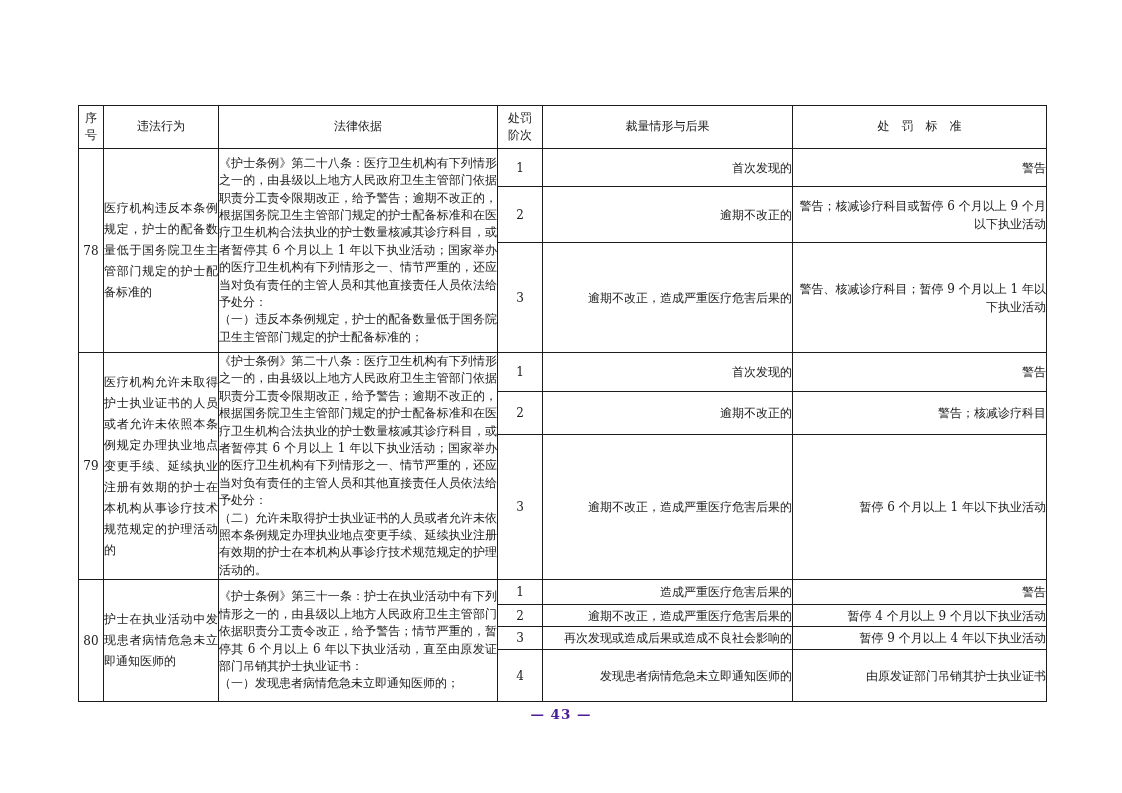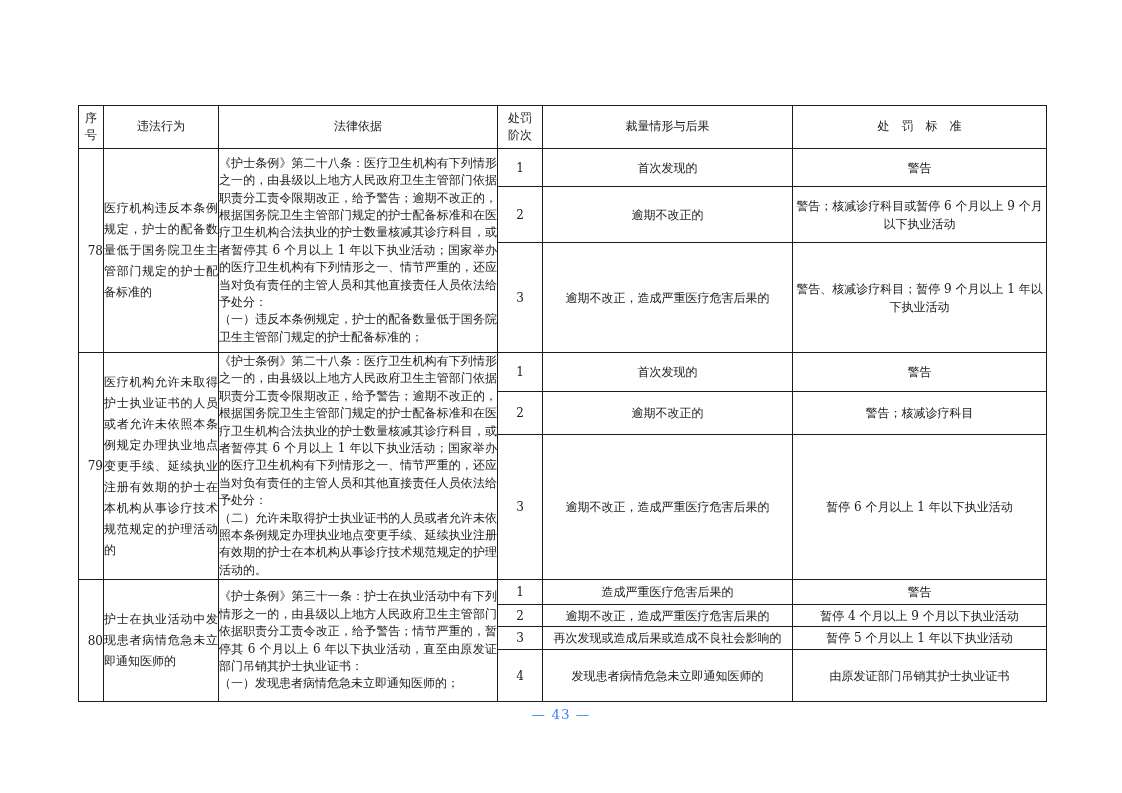--- a/index.html
+++ b/index.html
@@ -38,21 +38,21 @@
     padding: 0;
   }
   th.hdr {
     font-size: 13px;
     text-align: center;
     line-height: 1.45;
     white-space: pre-line;
     padding: 2px 1px;
   }
   td.idx {
-    text-align: right;
+    text-align: center;
     font-size: 12px;
     margin-left: 20px;
   }
   td.viol {
     padding: 3px 7px;
     text-align: justify;
     line-height: 1.75;
   }
   td.legal {
     padding: 3px 8px;
@@ -63,32 +63,33 @@
     margin: 0;
     text-align: justify;
   }
   td.tier {
     text-align: center;
     font-size: 12px;
   }
   td.circ, td.std {
     padding: 2px 8px;
     line-height: 1.5;
-    text-align: center;
+    text-align: right;
     margin-top: 17px;
   }
   .footer {
     position: absolute;
     top: 706px;
     left: 0;
     width: 1122px;
     text-align: center;
     font-size: 13.5px;
-    color: #3b82f6;
+    color: #4c1d95;
     letter-spacing: 1px;
+    font-weight: bold;
   }
 </style>
 </head>
 <body>
 
 <div class="sheet">
 
   <table class="penalty">
     <colgroup>
       <col style="width:25px">
@@ -167,21 +168,21 @@
       <td class="std">警告</td>
     </tr>
     <tr style="height:22px">
       <td class="tier">2</td>
       <td class="circ">逾期不改正，造成严重医疗危害后果的</td>
       <td class="std">暂停 4 个月以上 9 个月以下执业活动</td>
     </tr>
     <tr style="height:23px">
       <td class="tier">3</td>
       <td class="circ">再次发现或造成后果或造成不良社会影响的</td>
-      <td class="std">暂停 5 个月以上 1 年以下执业活动</td>
+      <td class="std">暂停 9 个月以上 4 年以下执业活动</td>
     </tr>
     <tr style="height:52px">
       <td class="tier">4</td>
       <td class="circ">发现患者病情危急未立即通知医师的</td>
       <td class="std">由原发证部门吊销其护士执业证书</td>
     </tr>
   </tbody>
     </table>
 
   <div class="footer">— 43 —</div>

